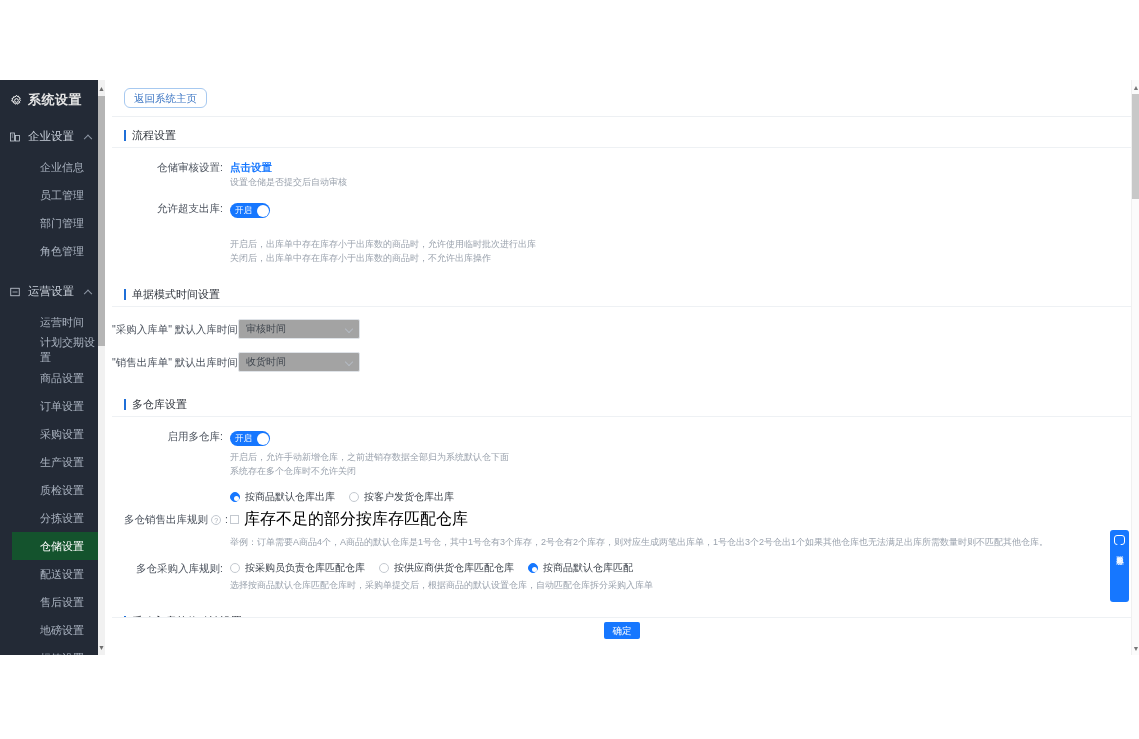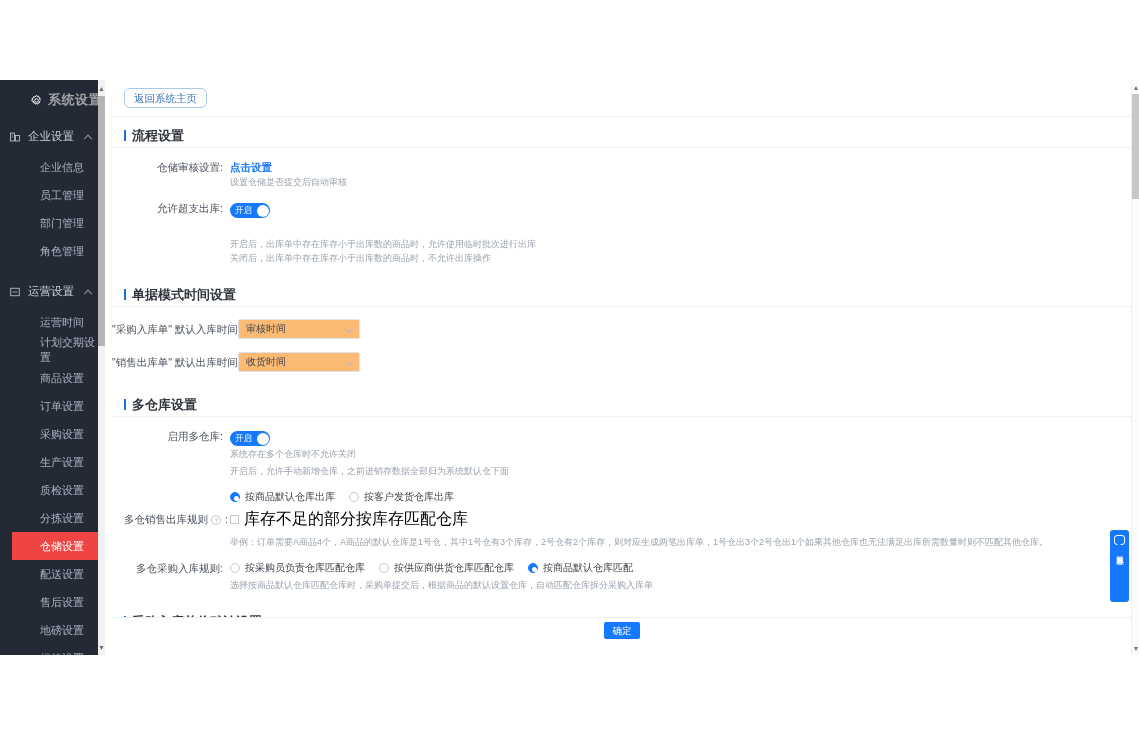--- a/index.html
+++ b/index.html
@@ -20,44 +20,43 @@
   .sidebar {
     position: absolute;
     left: 0; top: 80px;
     width: 105px; height: 575px;
     background: #232a36;
     overflow: hidden;
   }
   .sb-title {
     display: flex; align-items: center; gap: 5px;
     height: 40px; padding-left: 10px;
-    color: #a3a3a3; font-size: 13px; font-weight: bold;
+    color: #e5e5e5; font-size: 13px; font-weight: bold;
     letter-spacing: .5px;
-    margin-left: 20px;
   }
   .sb-title .gear { width: 13px; height: 13px; display:block; }
   .sb-group {
     display: flex; align-items: center;
     height: 33px; padding-left: 9px;
     color: #c9d0da; font-size: 11.5px;
     position: relative;
   }
   .sb-group .gicon { width: 12px; height: 12px; margin-right: 7px; display:block; flex: 0 0 auto;}
   .sb-group .caret {
     position: absolute; right: 14px; top: 50%;
     width: 6px; height: 6px;
     border-left: 1px solid #8e97a5; border-top: 1px solid #8e97a5;
     transform: translateY(-20%) rotate(45deg);
   }
   .sb-item {
     display: flex; align-items: center;
     height: 28px; padding-left: 28px;
     color: #aab3c0; font-size: 11px; margin-left: 12px;
   }
-  .sb-item.active { background: #ef4444; color: #fff; }
+  .sb-item.active { background: #14532d; color: #fff; }
   .sb-scroll {
     position: absolute; right: 0; top: 0;
     width: 7px; height: 575px; background: #f1f1f1;
   }
   .sb-scroll .thumb {
     position: absolute; left: 0; top: 16px;
     width: 7px; height: 250px; background: #b5b5b5; border-radius: 0;
   }
   .sb-scroll .arrow {
     position: absolute; left: 0; width: 7px; height: 16px;
@@ -93,21 +92,21 @@
   }
   .section-head {
     display: flex; align-items: center;
     height: 24px; margin-top: 7px;
     padding-left: 12px;
     border-bottom: 1px solid #eef1f4;
   }
   .section-head .bar {
     width: 2px; height: 11px; background: #1f6fd8; margin-right: 6px;
   }
-  .section-head .txt { font-size: 13px; color: #30353d; font-weight: bold; }
+  .section-head .txt { font-size: 11px; color: #30353d; }
 
   .field { display: flex; padding: 10px 0 0 0; }
   .field .label {
     width: 118px; flex: 0 0 118px;
     text-align: right; padding-right: 7px;
     font-size: 10.5px; color: #4c535e; line-height: 15px;
     white-space: nowrap;
   }
   .field .body { flex: 1; min-width: 0; }
   .val-strong { font-size: 10.5px; color: #2c3139; line-height: 15px; }
@@ -128,21 +127,21 @@
   .toggle .tlabel {
     position: absolute; left: 5px; top: 0; line-height: 15px;
     font-size: 8.5px; color: #fff;
   }
 
   
   .sel {
     position: relative; display: inline-block;
     width: 122px; height: 20px;
     border: 1px solid #dfe3e8; border-radius: 2px;
-    background: #fdba74;
+    background: #a3a3a3;
   }
   .sel .selv {
     font-size: 10px; color: #41474f;
     line-height: 18px; padding-left: 7px;
     white-space: nowrap; overflow: hidden;
   }
   .sel .chev {
     position: absolute; right: 7px; top: 6px;
     width: 6px; height: 6px;
     border-right: 1px solid #b4bac2; border-bottom: 1px solid #b4bac2;
@@ -388,22 +387,22 @@
       <span class="txt">多仓库设置</span>
     </div>
 
     <div class="field" style="padding-top:12px;">
       <div class="label">启用多仓库:</div>
       <div class="body">
         <div class="toggle">
           <span class="tlabel">开启</span>
           <span class="knob"></span>
         </div>
+        <div class="hint" style="margin-top:3px;">开启后，允许手动新增仓库，之前进销存数据全部归为系统默认仓下面</div>
         <div class="hint">系统存在多个仓库时不允许关闭</div>
-        <div class="hint" style="margin-top:3px;">开启后，允许手动新增仓库，之前进销存数据全部归为系统默认仓下面</div>
       </div>
     </div>
 
     <div class="field" style="padding-top:12px;">
       <div class="label" style="display:flex;align-items:center;justify-content:flex-end;padding-right:2px;">
         <span>多仓销售出库规则</span>
         <span class="qmark">?</span>
         <span>:</span>
       </div>
       <div class="body">

